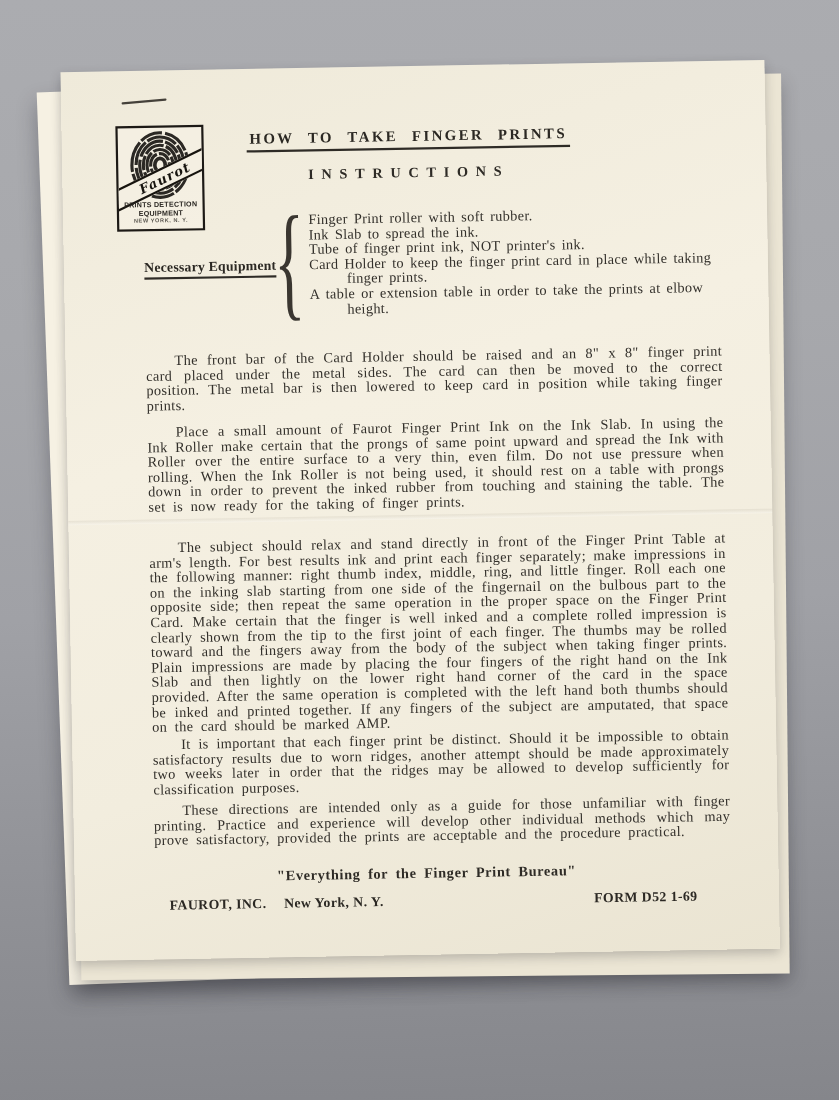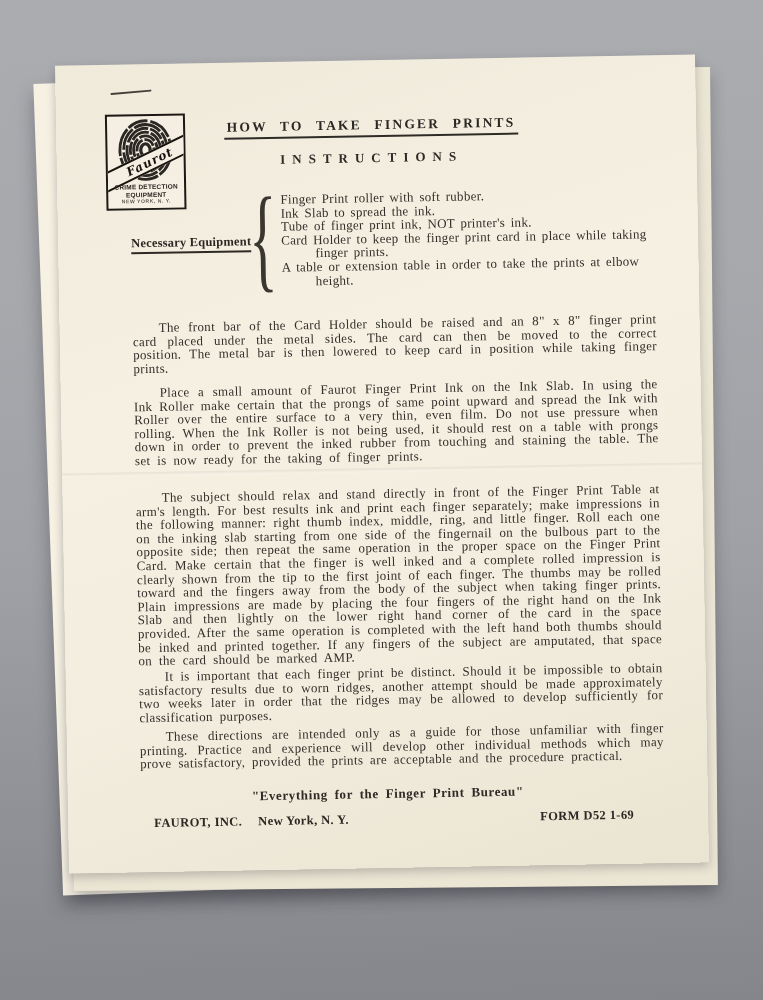--- a/index.html
+++ b/index.html
@@ -145,21 +145,21 @@
           <ellipse cx="38" cy="33" rx="16" ry="19" stroke-width="3" stroke-dasharray="20 2 26 2 14 2"></ellipse>
           <ellipse cx="38" cy="33" rx="12.5" ry="15" stroke-width="3" stroke-dasharray="18 2 14 2 20 2"></ellipse>
           <ellipse cx="38" cy="33" rx="9" ry="11" stroke-width="3" stroke-dasharray="14 2 12 2"></ellipse>
           <ellipse cx="38" cy="33" rx="5" ry="6.5" stroke-width="3.5"></ellipse>
         </g>
       </svg>
       <div class="logo-banner">
         <span>Faurot</span>
       </div>
       <div class="logo-lines">
-        <div class="logo-line">CRIME DETECTION</div>
+        <div class="logo-line">PRINTS DETECTION</div>
         <div class="logo-line">EQUIPMENT</div>
         <div class="logo-line tiny">NEW YORK, N. Y.</div>
       </div>
     </div>
 
     <div class="heading">
       <div class="title">HOW TO TAKE FINGER PRINTS</div>
       <div class="subtitle">INSTRUCTIONS</div>
     </div>
 

